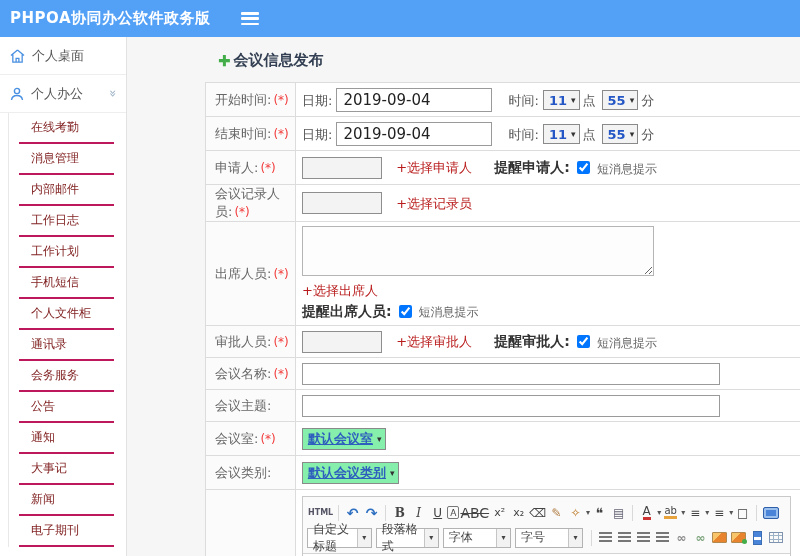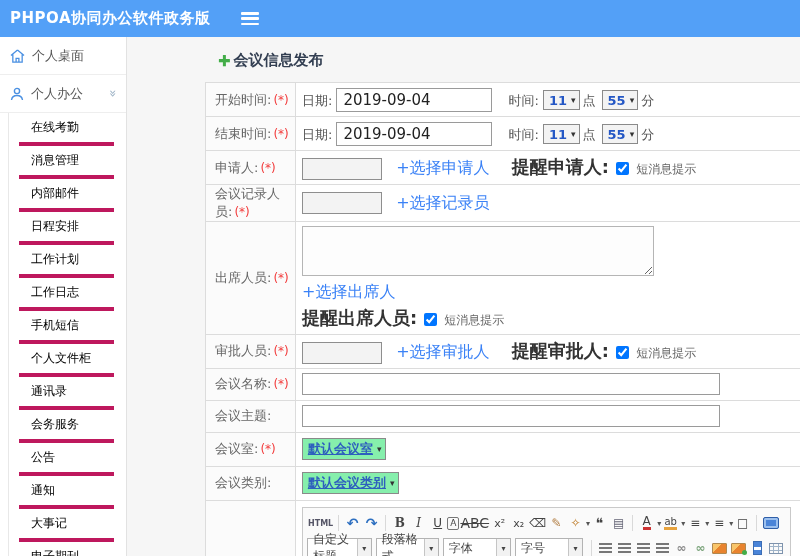--- a/index.html
+++ b/index.html
@@ -13,21 +13,21 @@
   .hamburger i { display:block; height:2.5px; background:#fff; border-radius:1px; }
 
   
   .sidebar { position:absolute; left:0; top:37px; width:127px; bottom:0; background:#fff; border-right:1px solid #e2e2e2; }
   .nav-top { height:38px; display:flex; align-items:center; padding:0 8px 0 10px; border-bottom:1px solid #eee; color:#555; font-size:13px; cursor:pointer; }
   .nav-top svg { margin-right:7px; flex:0 0 auto; }
   .nav-top .grow { flex:1; }
   .chev { color:#9ab0c4; font-size:13px; }
   .chev.down { display:inline-block; transform:rotate(90deg); }
   .subnav { list-style:none; margin-left:8px; border-left:1px solid #e8e8e8; }
-  .subnav li { margin:0 12px 0 10px; padding:6px 0 6px 12px; border-bottom:4px solid #be185d; color:#000000; font-size:12px; display:flex; cursor:pointer; }
+  .subnav li { margin:0 12px 0 10px; padding:6px 0 6px 12px; border-bottom:2px solid #be185d; color:#7f1d1d; font-size:12px; display:flex; cursor:pointer; }
   .subnav li .grow { flex:1; }
 
   
   .main { position:absolute; left:134px; top:37px; right:0; bottom:0; background:#f6f6f6; overflow:hidden; }
   .page-title { position:absolute; left:84px; top:14px; font-size:15px; font-weight:bold; color:#333f52; display:flex; align-items:center; }
   .plus-ico { color:#43ad49; font-size:15px; margin-right:3px; text-shadow:0 1px 0 #bfe8bf; }
 
   table.form { position:absolute; left:71px; top:45px; width:706px; border-collapse:collapse; background:#fff; table-layout:fixed; }
   table.form td { border:1px solid #dcdcdc; vertical-align:middle; font-size:13px; }
   td.lbl { width:90px; background:#fbfbfb; padding-left:9px; color:#666; }
@@ -39,22 +39,22 @@
   input.date { width:156px; height:24px; border:1px solid #9a9a9a; font-size:15px; color:#222; padding:0 6px; font-family:inherit; }
   .tlabel { margin:0 4px 0 12px; }
   .sel { display:inline-flex; align-items:center; border:1px solid #8a8a8a; background:#f3f3f3; height:20px; padding:0 3px 0 5px; cursor:pointer; }
   .sel::after { content:"▾"; font-size:9px; color:#333; margin-left:4px; }
   .sel b { color:#2457c5; font-size:13px; }
   .sel.room { height:22px; background:#86efac; }
   .sel.room b { text-decoration:underline; color:#2e5fbe; }
   .unit { margin:0 6px 0 3px; }
 
   input.small { width:80px; height:22px; border:1px solid #8e8e8e; background:#f3f3f3; }
-  a.plink { color:#3b82f6; text-decoration:none; font-size:16px; margin-left:10px; cursor:pointer; }
-  .remind { font-weight:bold; color:#333; margin-left:18px; font-size:18px; }
+  a.plink { color:#b91c1c; text-decoration:none; font-size:13px; margin-left:10px; cursor:pointer; }
+  .remind { font-weight:bold; color:#333; margin-left:18px; font-size:14px; }
   .sms { color:#666; font-size:12px; }
   input[type=checkbox] { margin:0 3px; vertical-align:-2px; }
   textarea.att { width:352px; height:50px; border:1px solid #b5b5b5; background:#fdfdfd; resize:both; }
   .subline { margin-top:3px; font-size:12.5px; }
   input.wide { width:418px; height:22px; border:1px solid #9a9a9a; font-family:inherit; padding:0 4px; }
 
   
   .editor { width:489px; border:1px solid #c9c9c9; background:#fff; margin:2px 0; }
   .ed-toolbar { background:#fafafa; border-bottom:1px solid #d4d4d4; padding:3px 4px; }
   .ed-row { display:flex; align-items:center; height:25px; }
@@ -120,48 +120,48 @@
     <li>
         <span class="grow">在线考勤</span>
       </li>
     <li>
         <span class="grow">消息管理</span>
       </li>
     <li>
         <span class="grow">内部邮件</span>
       </li>
     <li>
-        <span class="grow">日程安排</span>
+        <span class="grow">工作日志</span>
       </li>
     <li>
         <span class="grow">工作计划</span>
       </li>
     <li>
-        <span class="grow">工作日志</span>
-      </li>
-    <li>
         <span class="grow">手机短信</span>
       </li>
     <li>
         <span class="grow">个人文件柜</span>
       </li>
     <li>
         <span class="grow">通讯录</span>
       </li>
     <li>
         <span class="grow">会务服务</span>
       </li>
     <li>
         <span class="grow">公告</span>
       </li>
     <li>
         <span class="grow">通知</span>
       </li>
     <li>
         <span class="grow">大事记</span>
+      </li>
+    <li>
+        <span class="grow">新闻</span>
       </li>
     <li>
         <span class="grow">电子期刊</span>
       </li>
 
   </ul>
 
 </aside>
 
 <div class="main">

